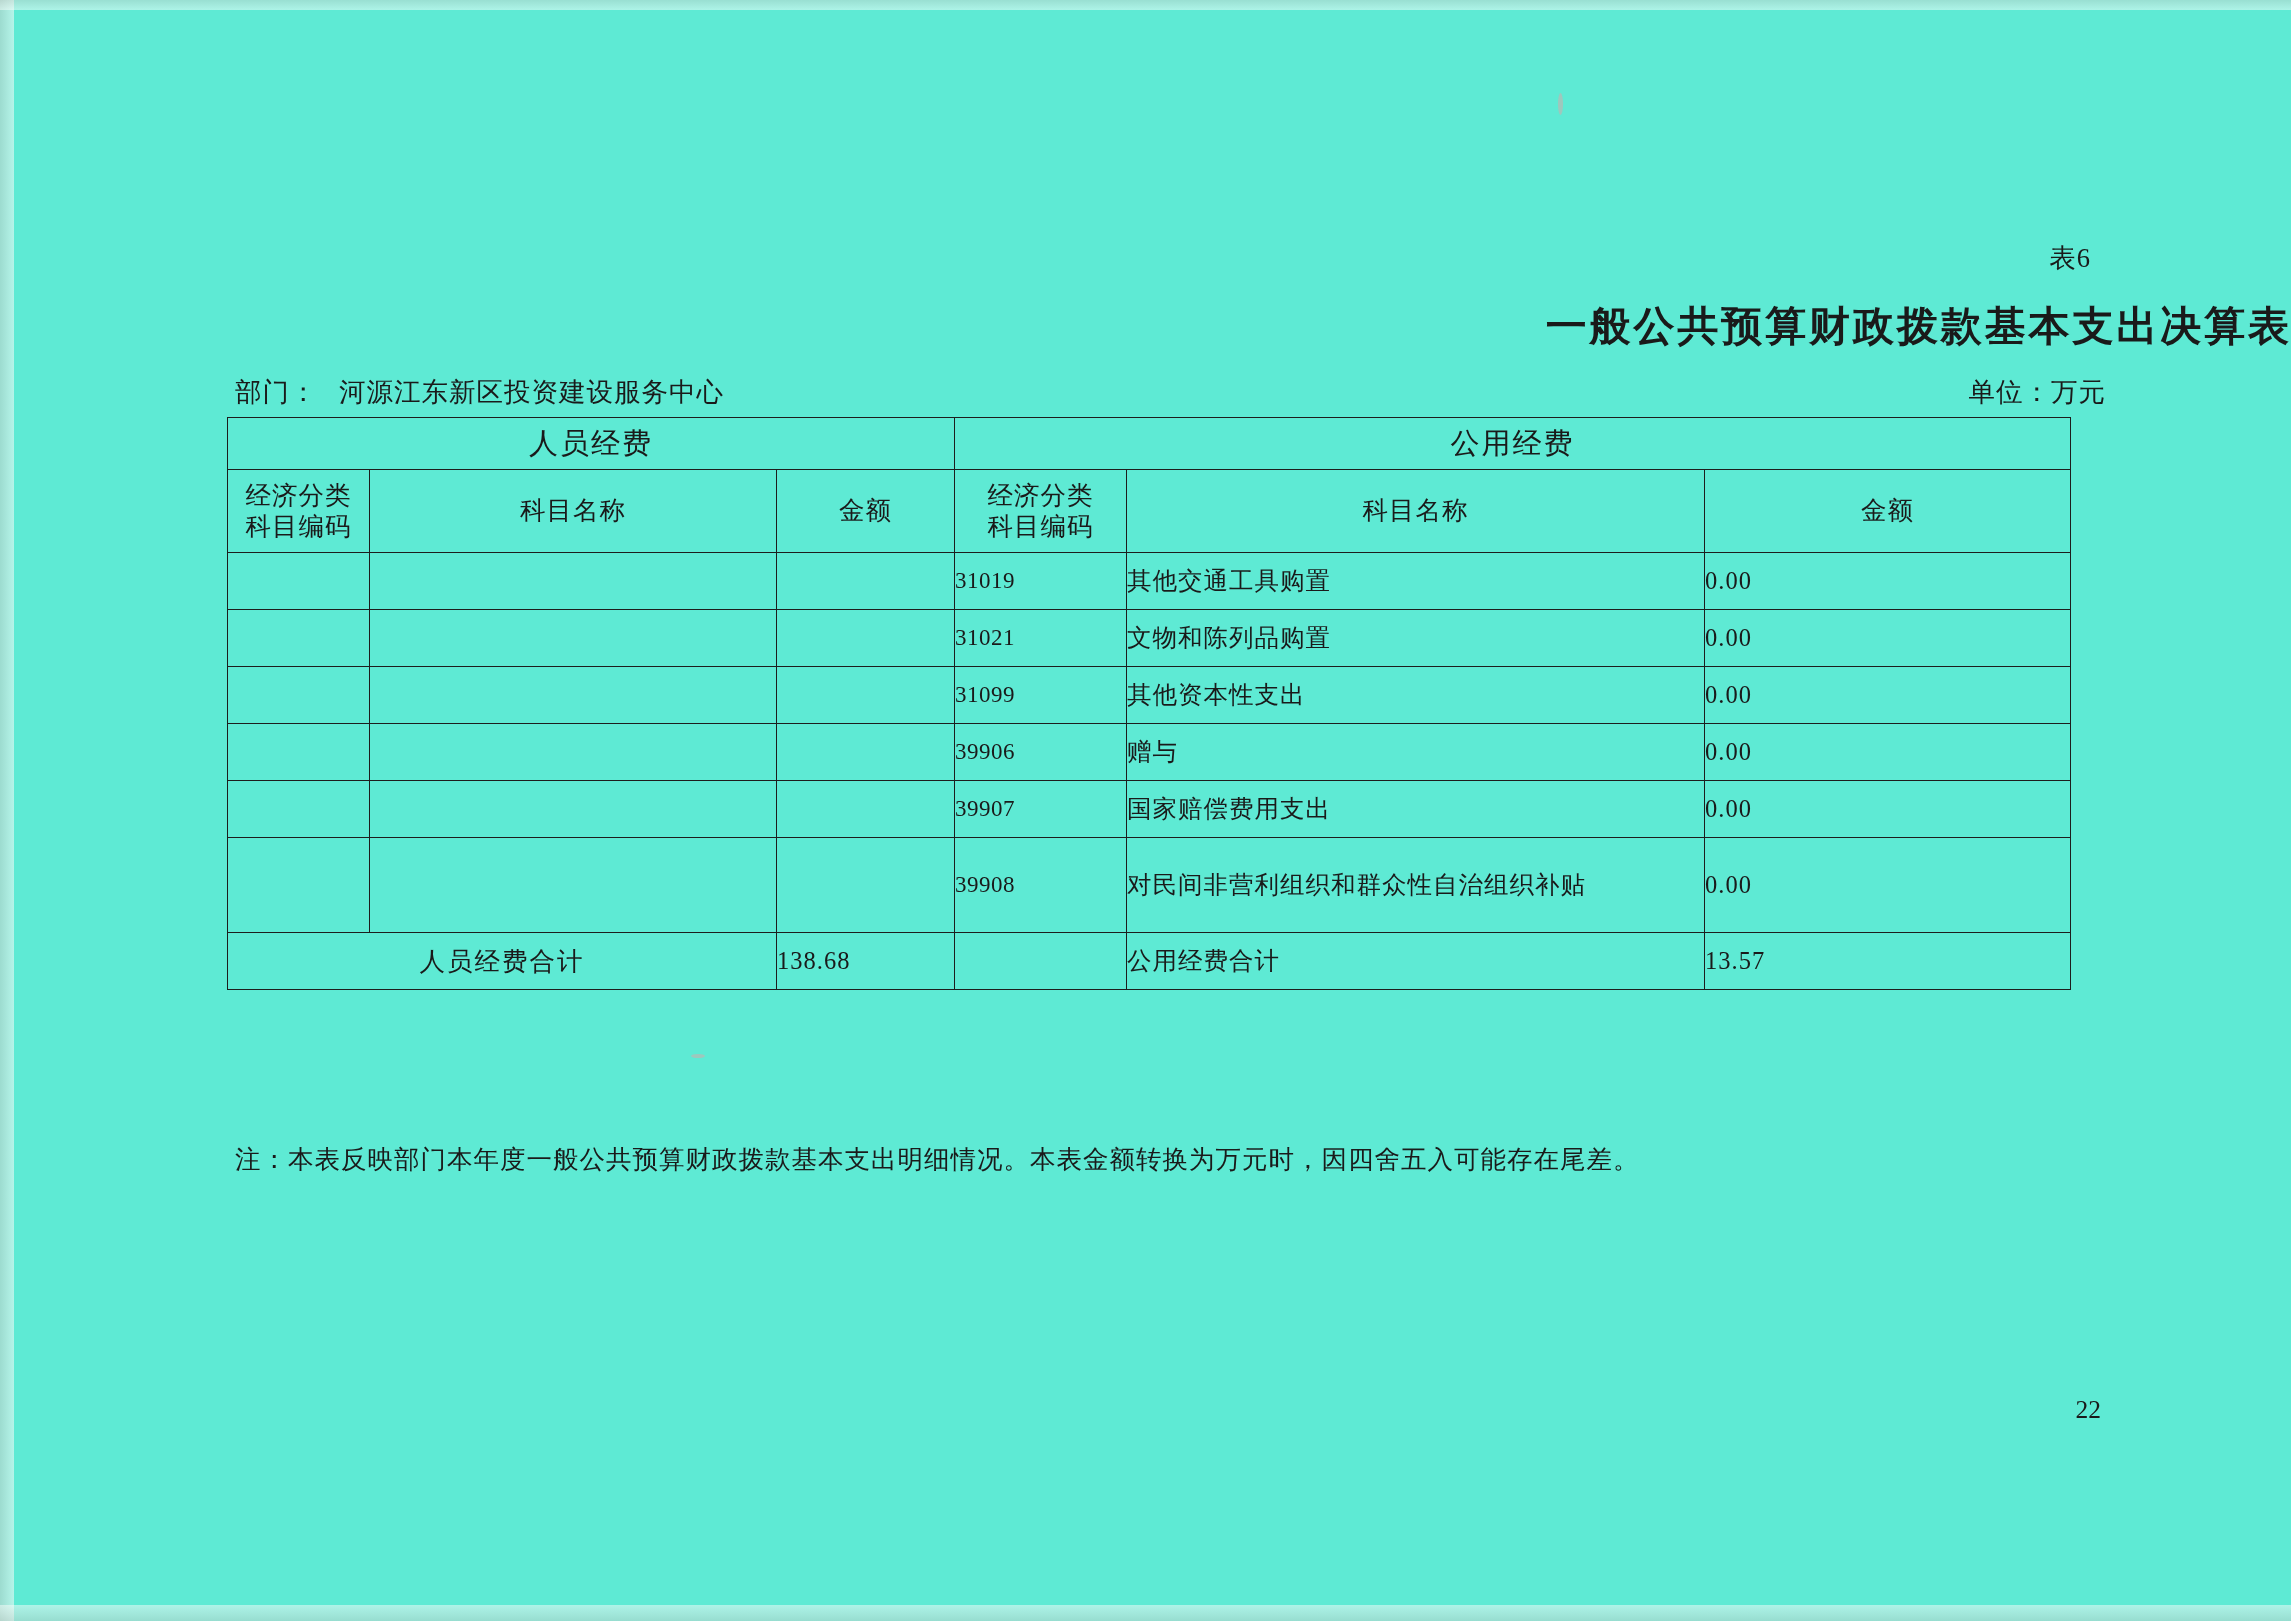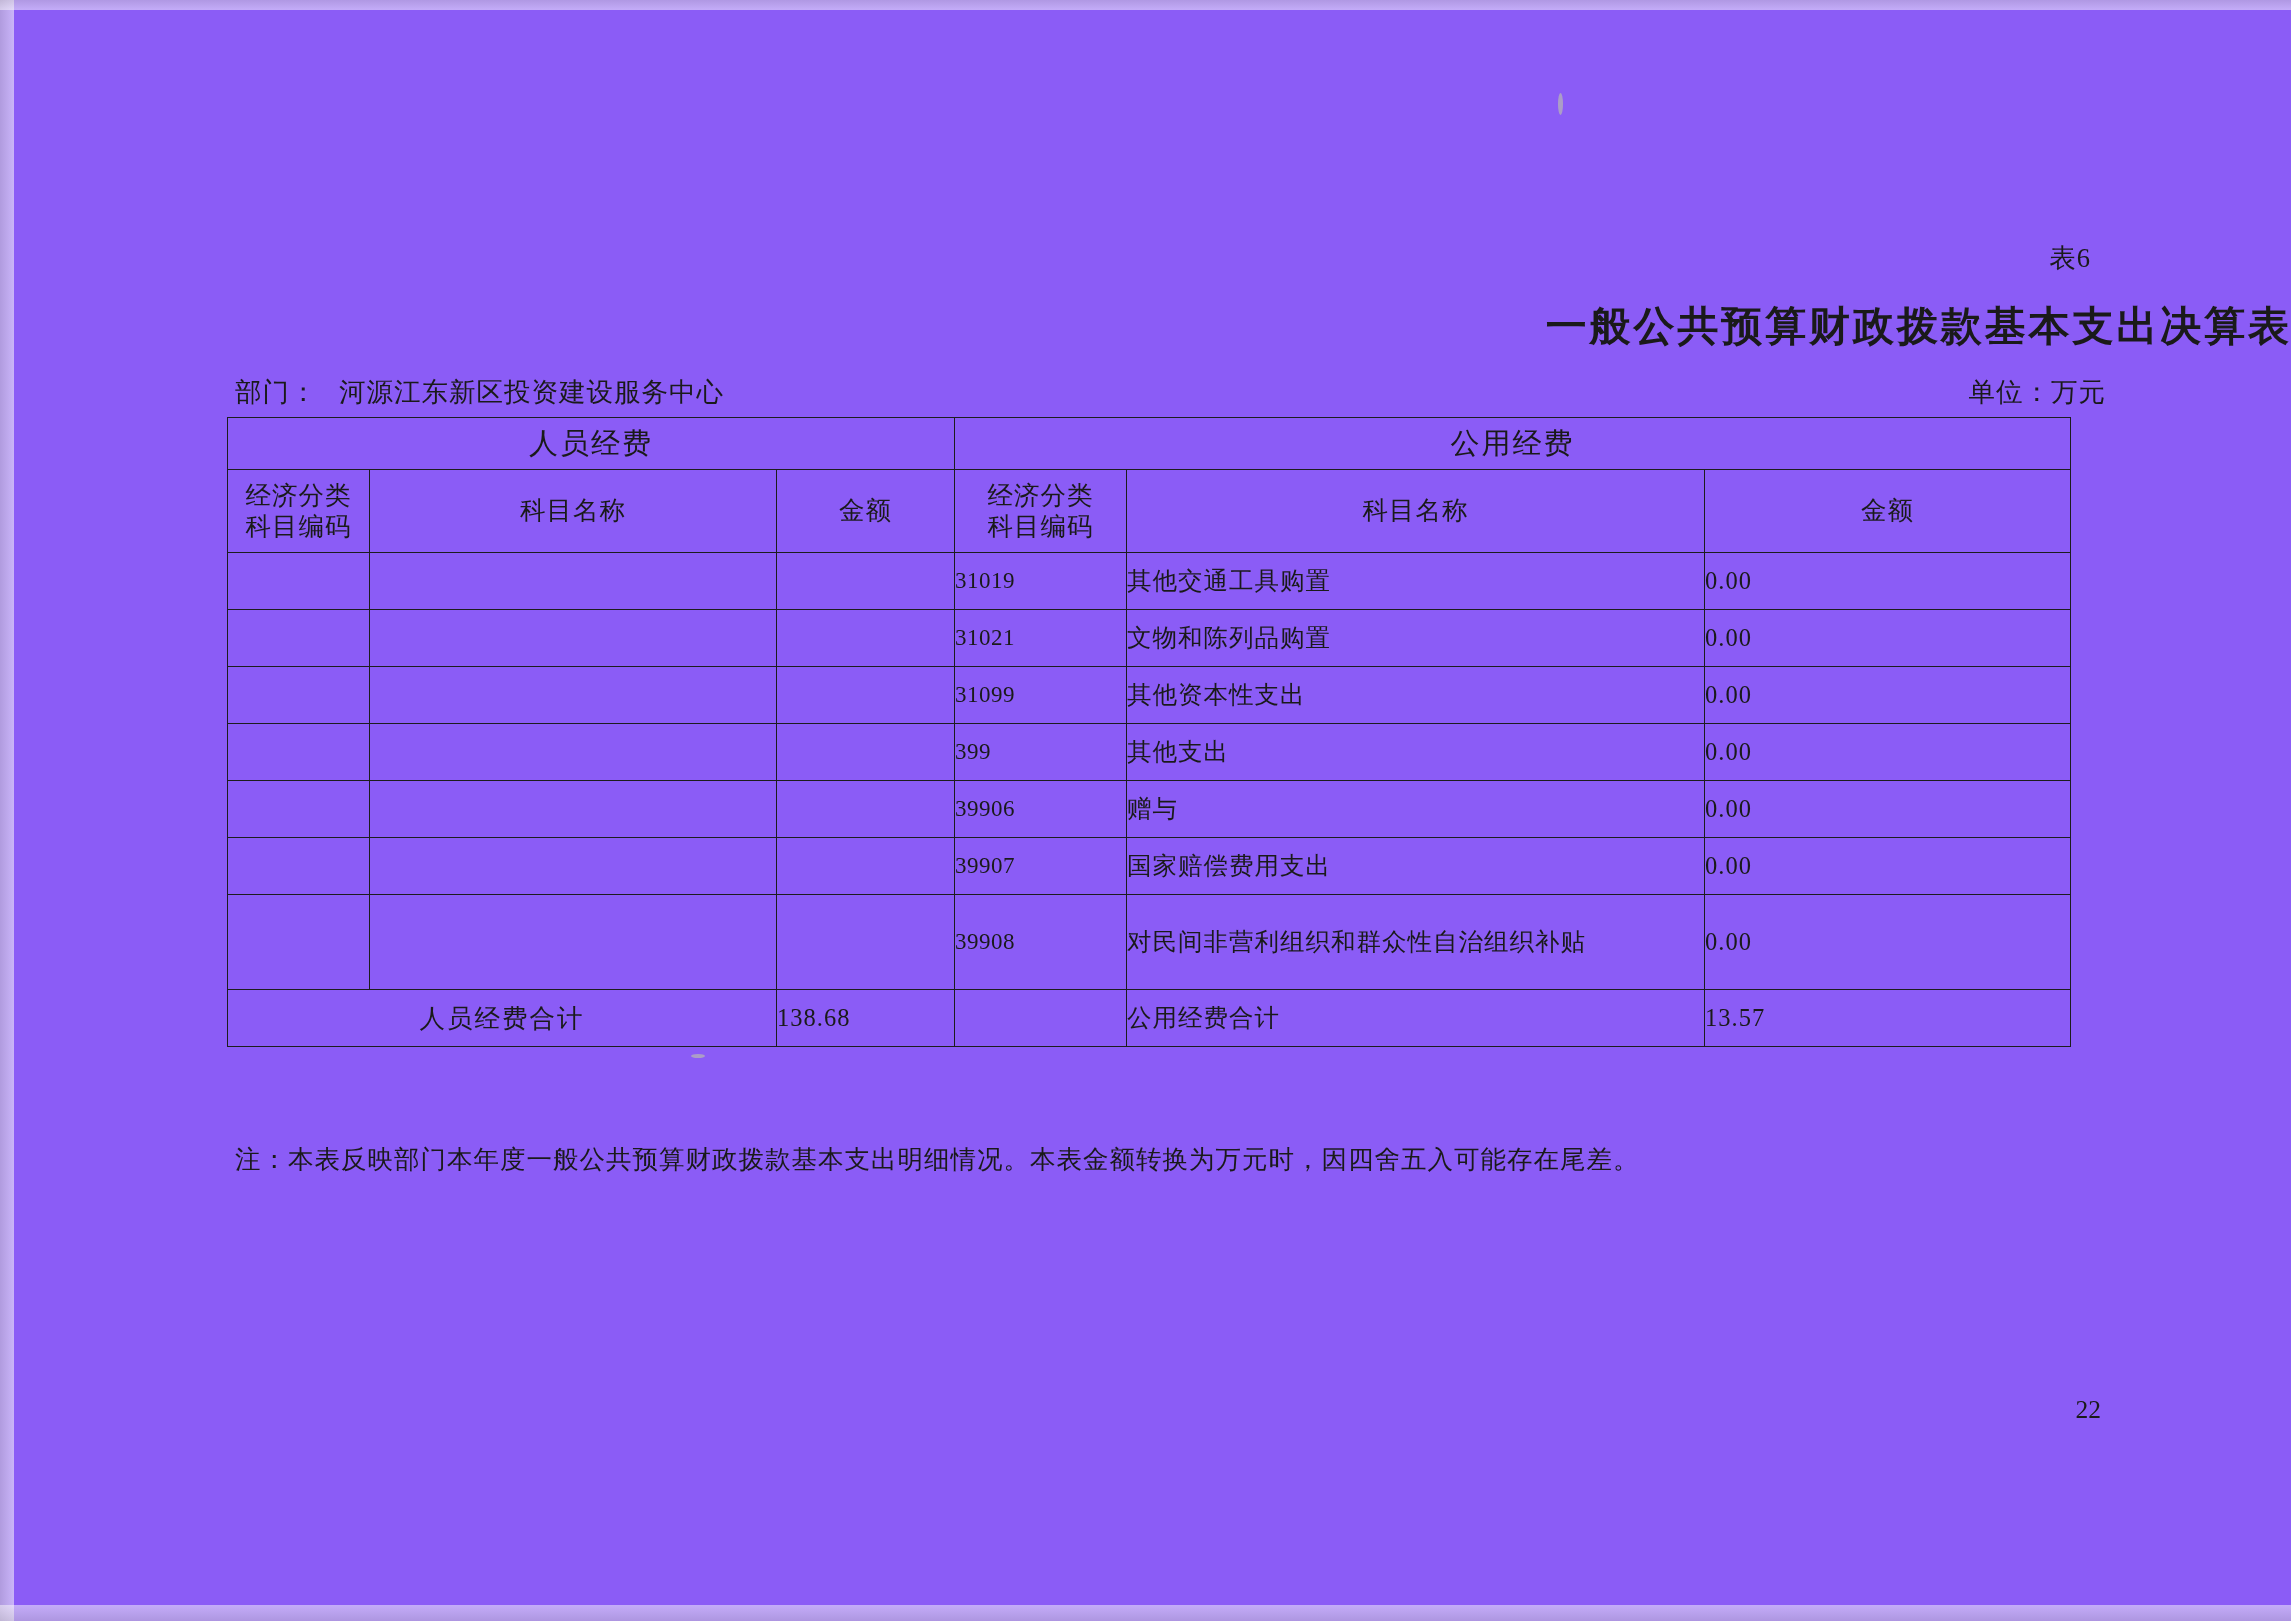--- a/index.html
+++ b/index.html
@@ -13,21 +13,21 @@
     font-family: "Liberation Serif", "DejaVu Serif", serif;
     color: #1a1a1a;
     position: relative;
     overflow: hidden;
   }
   .page {
     position: absolute;
     left: 0; top: 0;
     width: 2292px;
     height: 1621px;
-    background: #8b5cf6;
+    background: #5eead4;
   }
   
   .scan-edge-left {
     position: absolute;
     left: 0; top: 0;
     width: 13.7px; height: 1621px;
     background: linear-gradient(to right, #cfcfcb, #fdfdfb);
     opacity: .55;
   }
   .scan-edge-top {
@@ -237,28 +237,20 @@
         <td class="name blank"></td>
         <td class="amount blank"></td>
         <td class="code">31099</td>
         <td class="name">其他资本性支出</td>
         <td class="amount">0.00</td>
       </tr>
       <tr>
         <td class="code blank"></td>
         <td class="name blank"></td>
         <td class="amount blank"></td>
-        <td class="code">399</td>
-        <td class="name">其他支出</td>
-        <td class="amount">0.00</td>
-      </tr>
-      <tr>
-        <td class="code blank"></td>
-        <td class="name blank"></td>
-        <td class="amount blank"></td>
         <td class="code">39906</td>
         <td class="name">赠与</td>
         <td class="amount">0.00</td>
       </tr>
       <tr>
         <td class="code blank"></td>
         <td class="name blank"></td>
         <td class="amount blank"></td>
         <td class="code">39907</td>
         <td class="name">国家赔偿费用支出</td>

